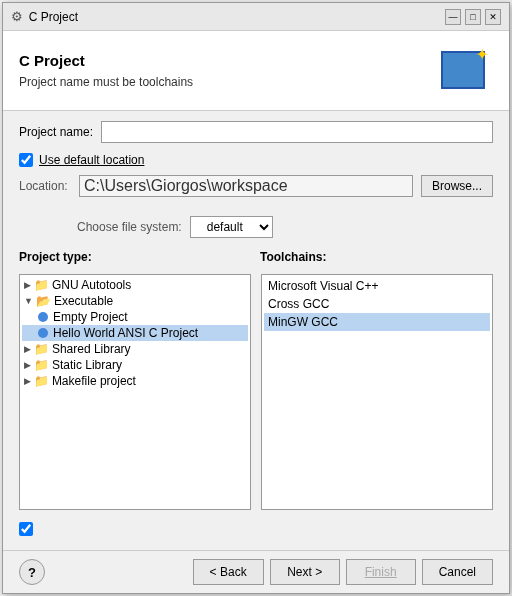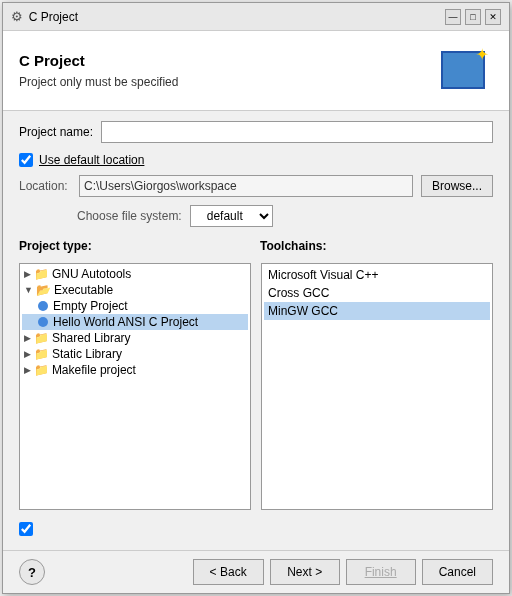--- a/index.html
+++ b/index.html
@@ -127,34 +127,34 @@
       display: flex;
       align-items: center;
       gap: 6px;
       margin-bottom: 2px;
       text-decoration: underline;
     }
     .location-row {
       display: flex;
       align-items: center;
       gap: 8px;
-      margin-bottom: 2px;
+      margin-bottom: 13px;
     }
     .location-label {
       font-size: 12px;
       color: #555;
       min-width: 52px;
     }
     .location-input {
       flex: 1;
       height: 22px;
       border: 1px solid #999;
       background: #f5f5f5;
       padding: 2px 4px;
-      font-size: 12px;
+      font-size: 16px;
       color: #333;
     }
     .browse-btn {
       height: 22px;
       padding: 0 10px;
       border: 1px solid #999;
       background: #e8e8e8;
       font-size: 12px;
       cursor: pointer;
     }
@@ -303,21 +303,21 @@
     <div class="title-bar-controls">
       <div class="title-btn">—</div>
       <div class="title-btn">□</div>
       <div class="title-btn">✕</div>
     </div>
   </div>
 
   <div class="header-section">
     <div class="header-left">
       <div class="header-title">C Project</div>
-      <div class="header-subtitle">Project only must be specified</div>
+      <div class="header-subtitle">Project name must be toolchains</div>
     </div>
     <div class="header-icon">
       <div class="header-icon-inner">
         <span class="header-icon-star">✦</span>
       </div>
     </div>
   </div>
 
   <div class="content">
 

